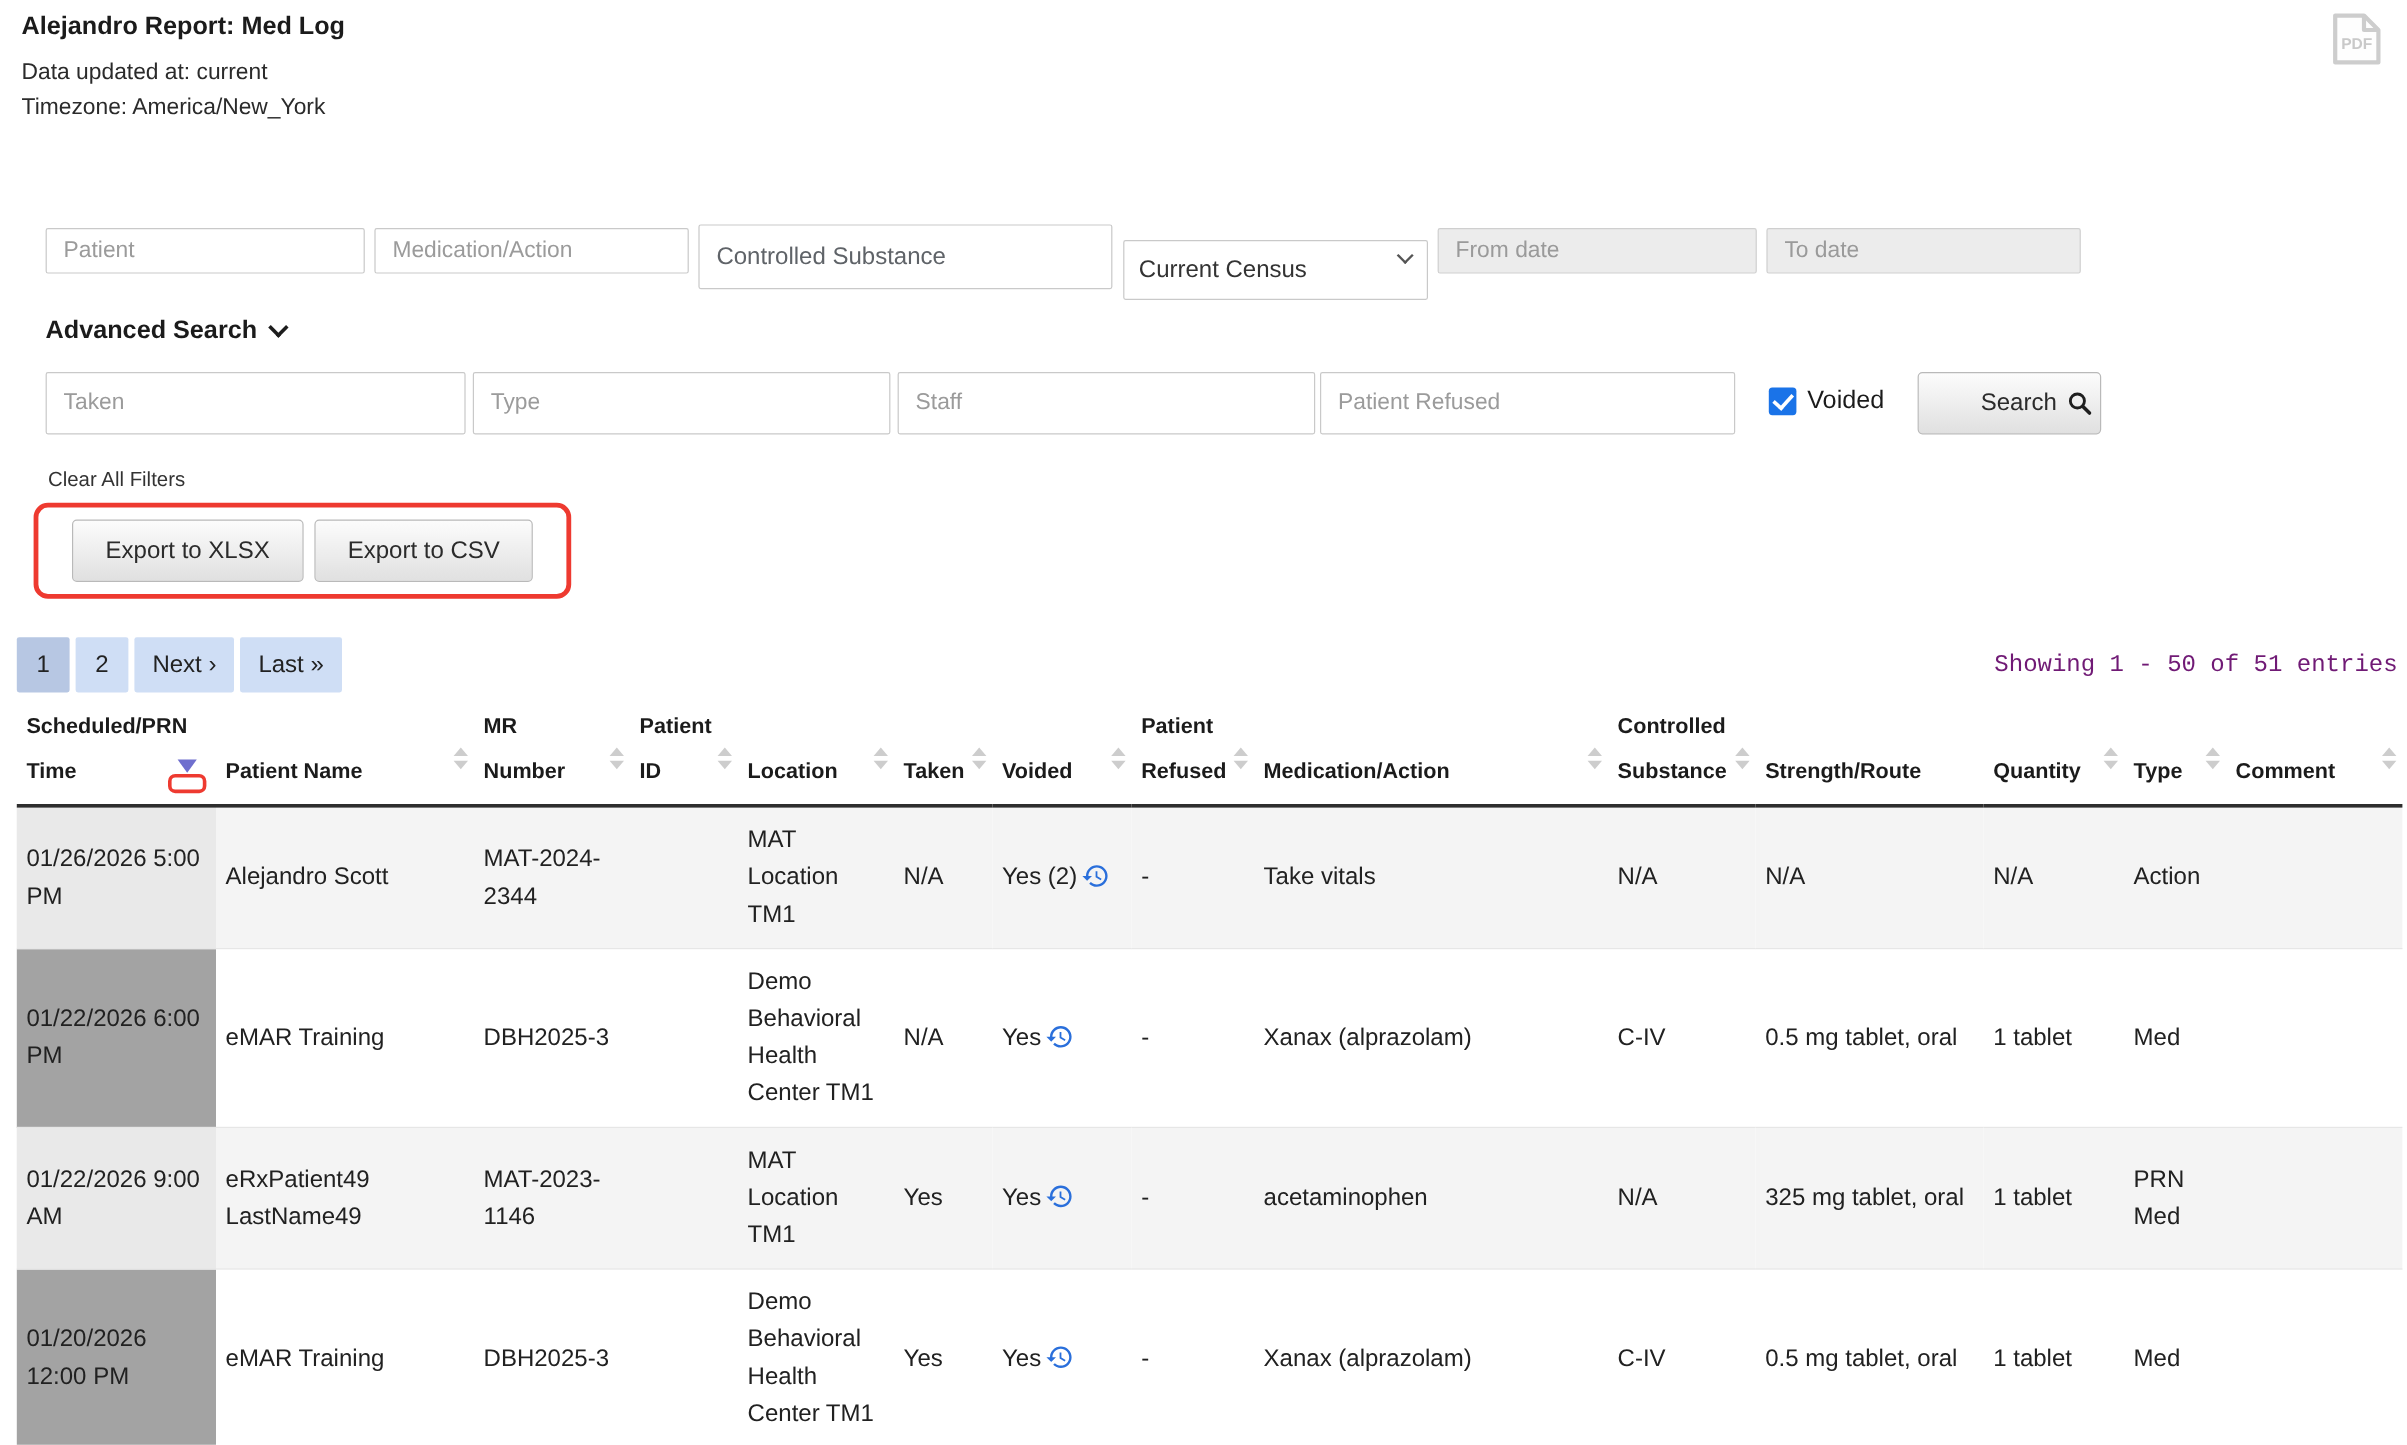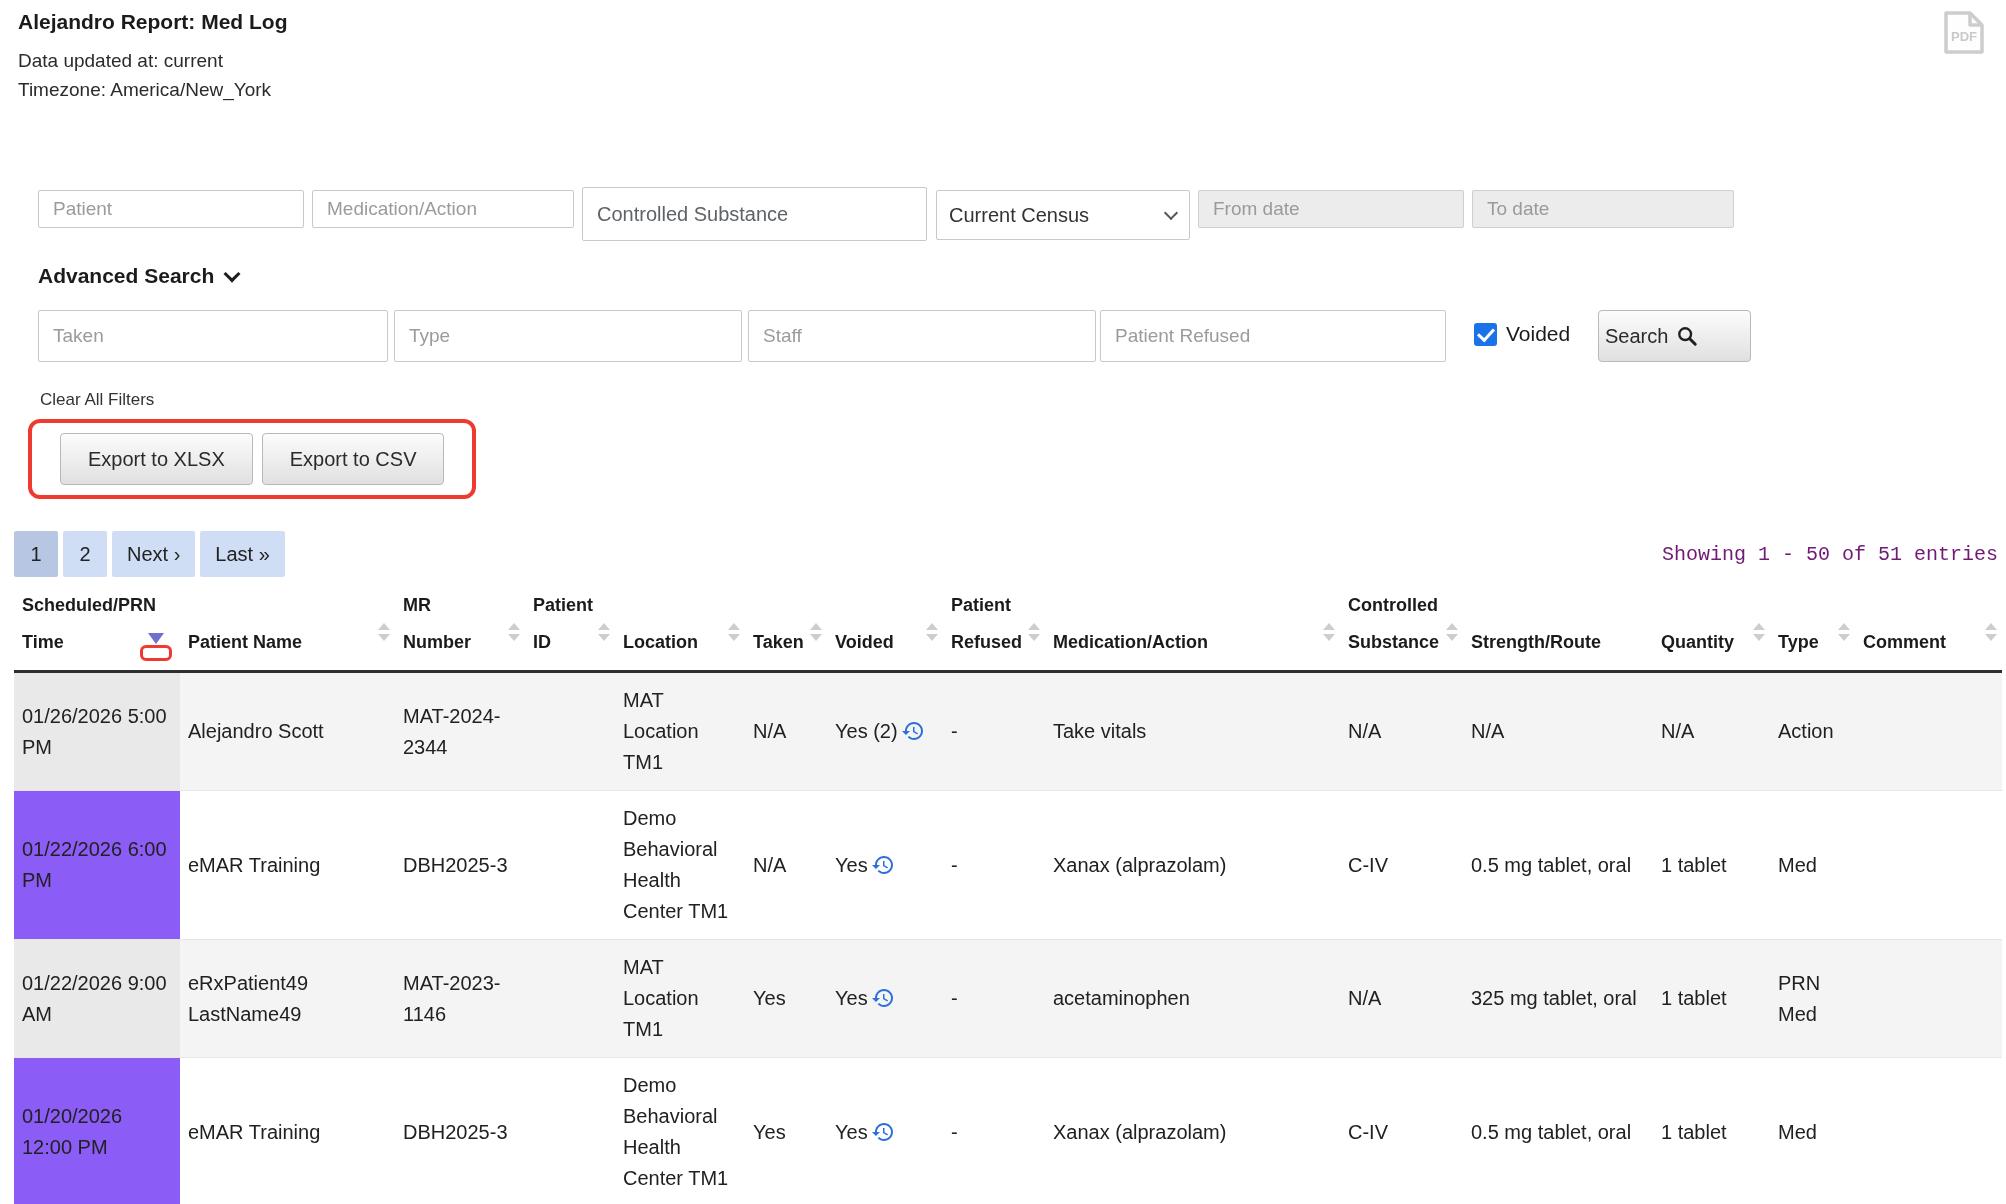--- a/index.html
+++ b/index.html
@@ -25,21 +25,21 @@
   .txt-input::placeholder { color:#9b9b9b; opacity:1; }
   .date-input { background:#ececec; border-color:#cfcfcf; }
   .date-input::placeholder { color:#9a9a9a; }
   .cs-input { font-size:20px; }
   .cs-input::placeholder { color:#5f6368; }
 
   .select-wrap { position:absolute; left:936px; top:190px; width:254px; height:50px; }
   .select-wrap select {
     width:100%; height:100%; border:1px solid #c9c9c9; border-radius:2px; background:#fff;
     -webkit-appearance:none; appearance:none; font-family:"Liberation Sans", sans-serif;
-    font-size:20px; color:#333; padding:0 34px 0 12px;
+    font-size:20px; color:#333; padding:0 34px 0 12px;margin-top:10px;
   }
   .select-chevron {
     position:absolute; right:14px; top:18px; width:10px; height:10px; pointer-events:none;
     border-right:2px solid #555; border-bottom:2px solid #555; transform:rotate(45deg);
   }
 
   .advanced { position:absolute; left:38px; top:264px; font-size:21px; font-weight:bold; color:#1b1b1b; cursor:pointer; }
   .adv-chevron { display:inline-block; width:12px; height:12px; margin-left:12px;
     border-right:3px solid #1d1d1d; border-bottom:3px solid #1d1d1d; transform:translateY(-3px) rotate(45deg); }
 
@@ -47,21 +47,21 @@
     position:absolute; left:1474px; top:323px; width:23px; height:23px; background:#1a73e8;
     border-radius:3px; cursor:pointer;
   }
   .voided-box::after {
     content:""; position:absolute; left:7px; top:2px; width:7px; height:13px;
     border-right:3px solid #fff; border-bottom:3px solid #fff; transform:rotate(42deg);
   }
   .voided-label { position:absolute; left:1506px; top:322px; font-size:21px; color:#1b1b1b; }
 
   .btn {
-    display:inline-flex; align-items:center; justify-content:flex-start; gap:8px;
+    display:inline-flex; align-items:center; justify-content:flex-end; gap:8px;
     background:linear-gradient(#fcfcfc,#e0e0e0); border:1px solid #b9b9b9; border-radius:4px;
     color:#2b2b2b; font-family:"Liberation Sans", sans-serif; font-size:20px; cursor:pointer;
   }
   .search-btn { position:absolute; left:1598px; top:310px; width:153px; height:52px; font-weight:normal; }
 
   .clear-link { position:absolute; left:40px; top:390px; font-size:17px; color:#333; cursor:pointer; }
 
   .export-annotation {
     position:absolute; left:28px; top:419px; display:flex; gap:9px;
     border:4px solid #ee3a30; border-radius:12px; padding:10px 28px; background:transparent;
@@ -86,21 +86,21 @@
     padding:2px 22px 9px 8px; border-bottom:3px solid #2e2e2e; cursor:pointer;
   }
   td {
     vertical-align:middle; font-size:20px; line-height:31px; color:#212121;
     padding:12px 10px 12px 8px; word-wrap:break-word;
   }
   tbody tr { border-top:1px solid #e6e6e6; }
   tbody tr.odd { background:#f4f4f4;padding-left:28px; }
   tbody tr.even { background:#fff; }
   tbody tr.odd td.c0 { background:#e9e9e9; }
-  tbody tr.even td.c0 { background:#8b5cf6; }
+  tbody tr.even td.c0 { background:#a3a3a3; }
 
   .sort-arrows { position:absolute; right:5px; top:55%; transform:translateY(-50%);
     display:flex; flex-direction:column; gap:4px; }
   .tri-up { width:0; height:0; border-left:6px solid transparent; border-right:6px solid transparent;
     border-bottom:7px solid #cdcdcd; }
   .tri-down { width:0; height:0; border-left:6px solid transparent; border-right:6px solid transparent;
     border-top:7px solid #cdcdcd; }
   .sort-annotation {
     position:absolute; right:8px; bottom:9px; line-height:0;
     border:3px solid #ee3a30; border-radius:6px; padding:6px 5px 4px 5px;

